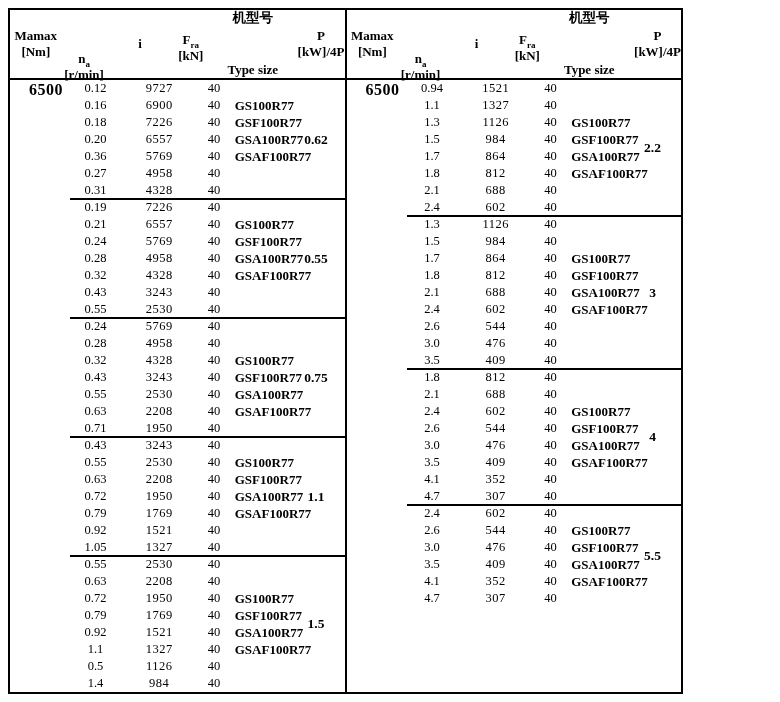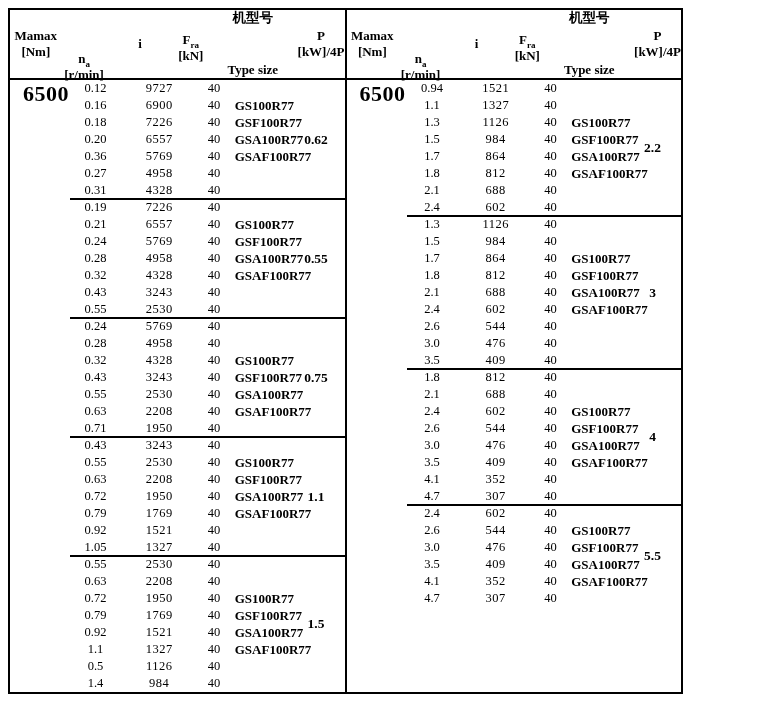--- a/index.html
+++ b/index.html
@@ -25,21 +25,21 @@
   .h-i{width:78px;}
   .h-fra{width:40px;margin-top:8px;}
   .h-type{width:104px;justify-content:space-between;}
   .h-p{flex:1;}
   .hcell sub{font-size:9px;line-height:0;}
   .h-type .cjk{font-size:13.5px;font-family:"Liberation Serif","DejaVu Serif",serif;}
   
   .tbody{flex:1;position:relative;}
   .mamax{
     position:absolute;left:10px;top:1px;width:52px;text-align:center;
-    font-size:22px;font-weight:bold;letter-spacing:0.5px;
+    font-size:16px;font-weight:bold;letter-spacing:0.5px;
   }
   .blocks{margin-left:60px;}
   .block{position:relative;}
   .block + .block::before{
     content:"";position:absolute;left:0;right:0;top:-1px;height:2px;background:#000;
   }
   .row{display:flex;height:17px;line-height:17px;font-size:12.5px;}
   .c-na{width:52px;text-align:center;}
   .c-i{width:78px;text-align:center;letter-spacing:0.5px;}
   .c-fra{width:34px;text-align:center;}

